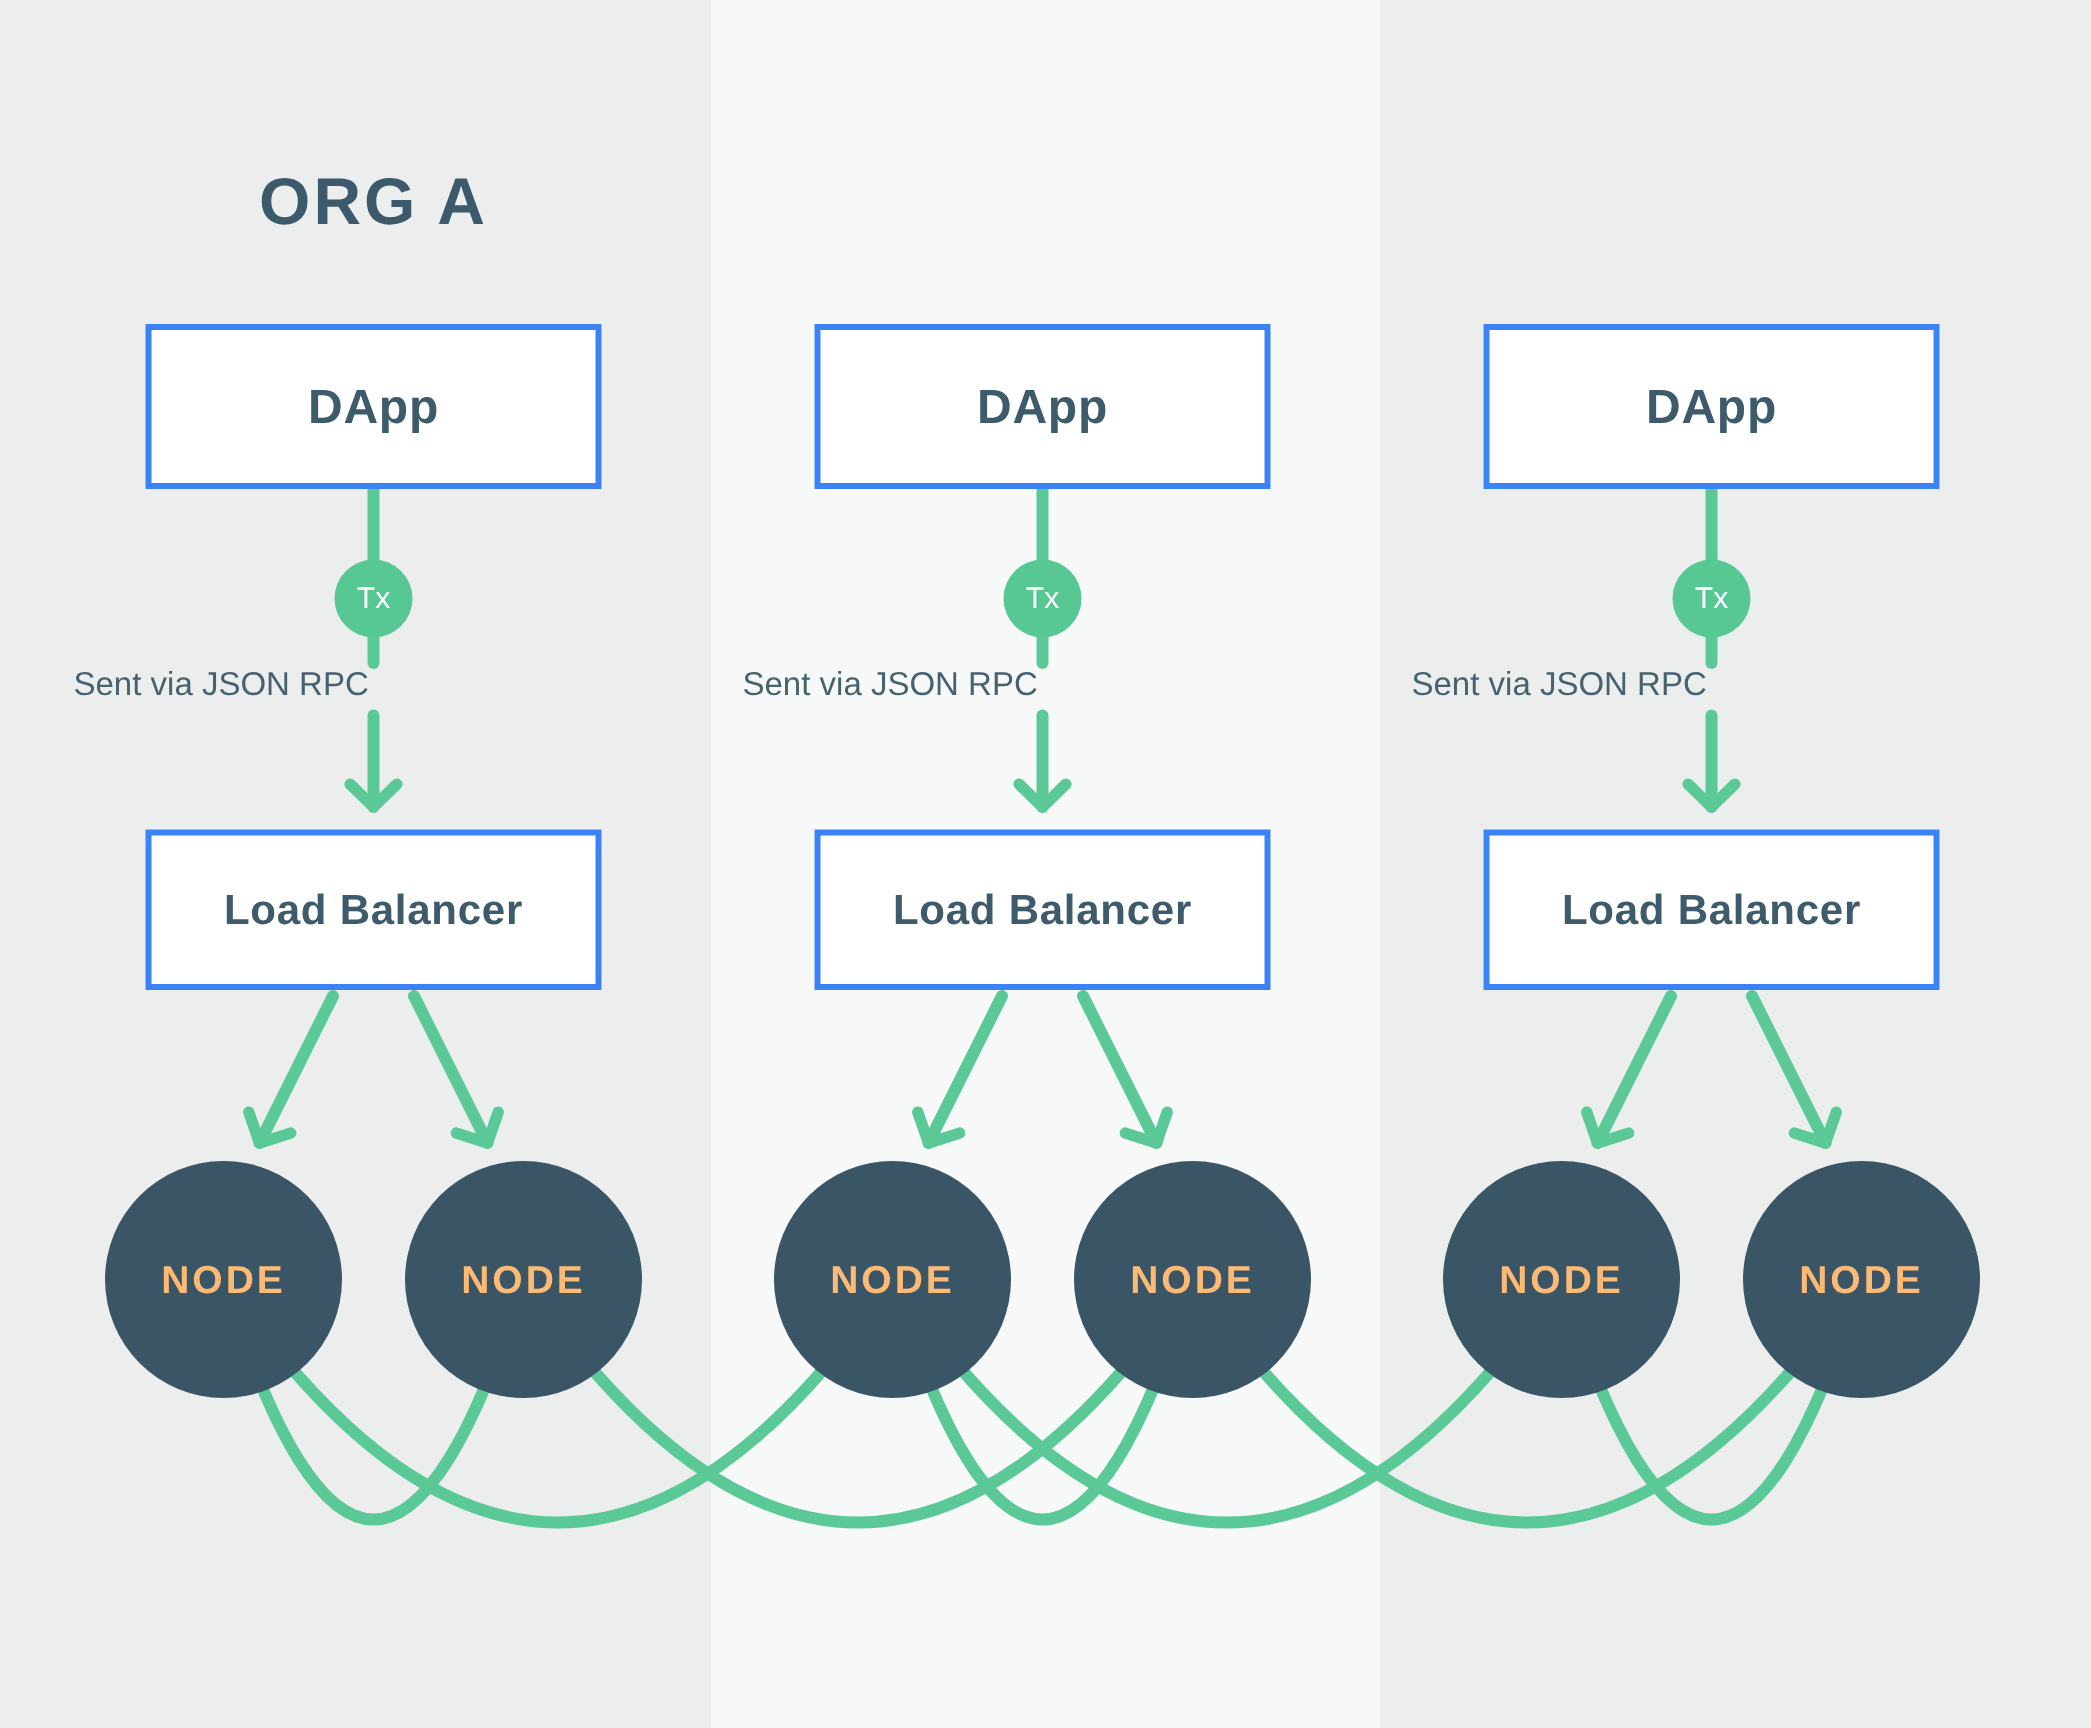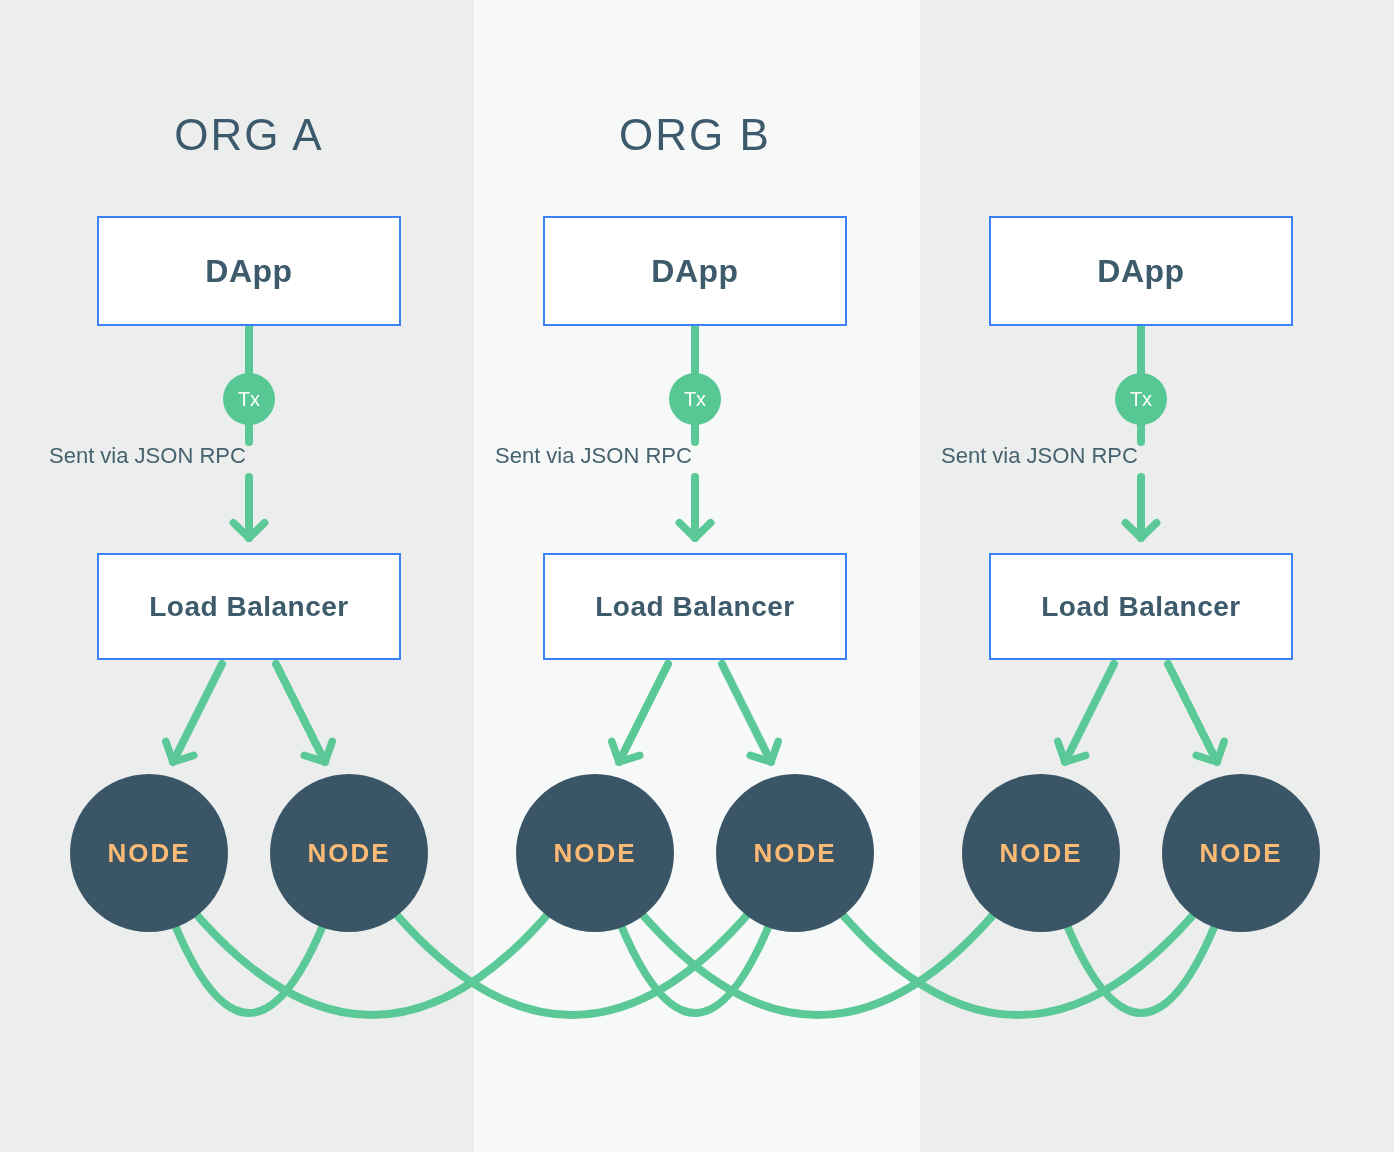--- a/index.html
+++ b/index.html
@@ -24,28 +24,28 @@
   
   svg.wires { position: absolute; left: 0; top: 0; z-index: 1; }
 
   
   .org { position: absolute; inset: 0; z-index: 2; pointer-events: none; }
   .org > * { position: absolute; }
 
   .org-title {
     left: calc(var(--cx) - 200px); top: 110px; width: 400px; margin: 0;
     text-align: center;
-    font-size: 44px; font-weight: normal; letter-spacing: 2px;
+    font-size: 44px; font-weight: bold; letter-spacing: 2px;
     color: #3C5A6C;
   }
 
   .box {
     left: calc(var(--cx) - 152px); width: 304px;
     background: #FFFFFF;
-    border: 2px solid #3b82f6;
+    border: 4px solid #3b82f6;
     box-sizing: border-box;
     display: flex; align-items: center; justify-content: center;
     color: #3E5B6C;
   }
   .box.dapp { top: 216px; height: 110px; font-size: 32px; font-weight: bold; letter-spacing: 0.5px; }
   .box.lb   { top: 553px; height: 107px; font-size: 28px; font-weight: bold; letter-spacing: 0.5px; }
 
   .tx {
     left: calc(var(--cx) - 26px); top: 373px;
     width: 52px; height: 52px; border-radius: 50%;
@@ -124,21 +124,20 @@
     </div>
     <div class="node node-l">
       <span>NODE</span>
     </div>
     <div class="node node-r">
       <span>NODE</span>
     </div>
   </section>
 
   <section class="org" style="--cx:695px">
-    <h2 class="org-title">ORG B</h2>
     <div class="box dapp">
       <span>DApp</span>
     </div>
     <div class="tx">Tx</div>
     <div class="rpc">Sent via JSON RPC</div>
     <div class="box lb">
       <span>Load Balancer</span>
     </div>
     <div class="node node-l">
       <span>NODE</span>

